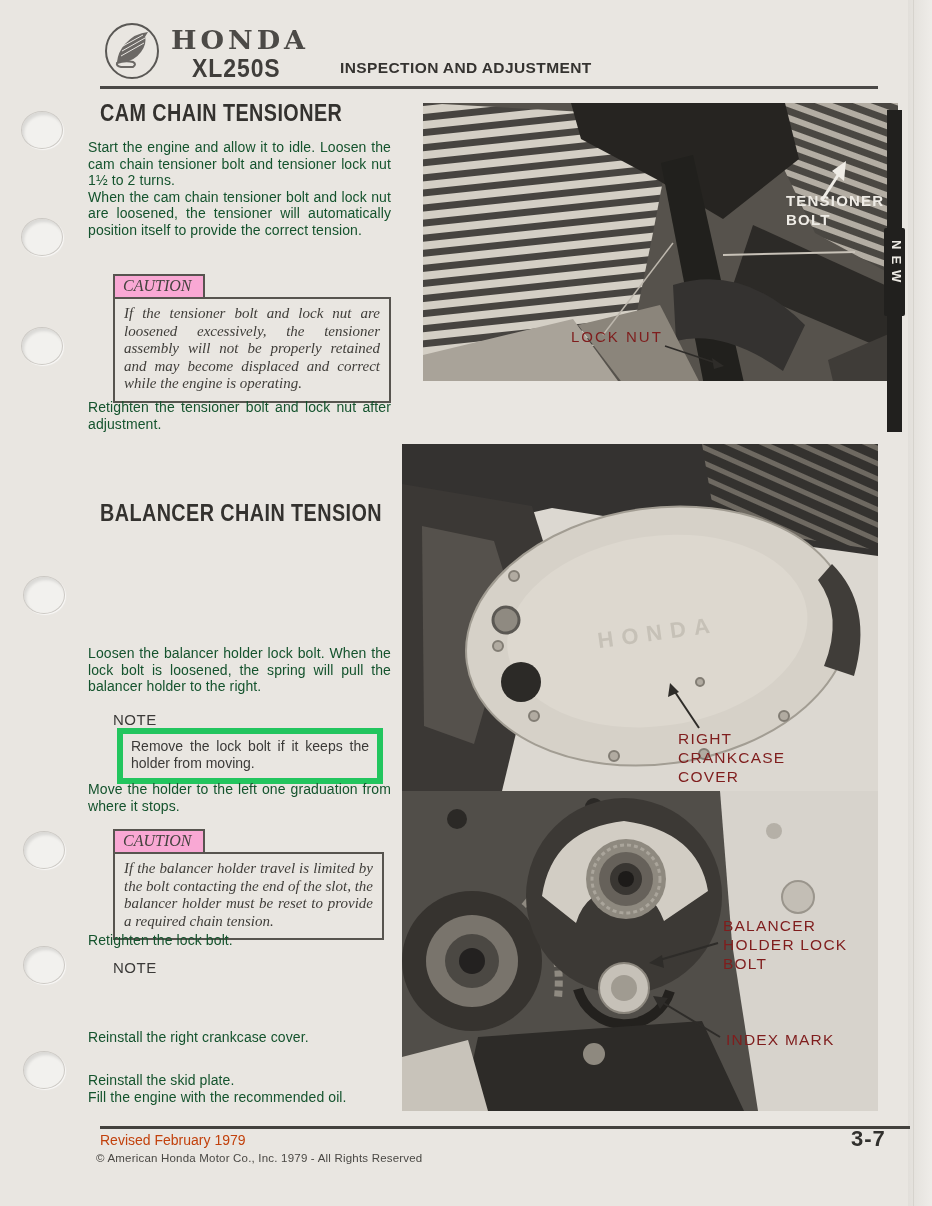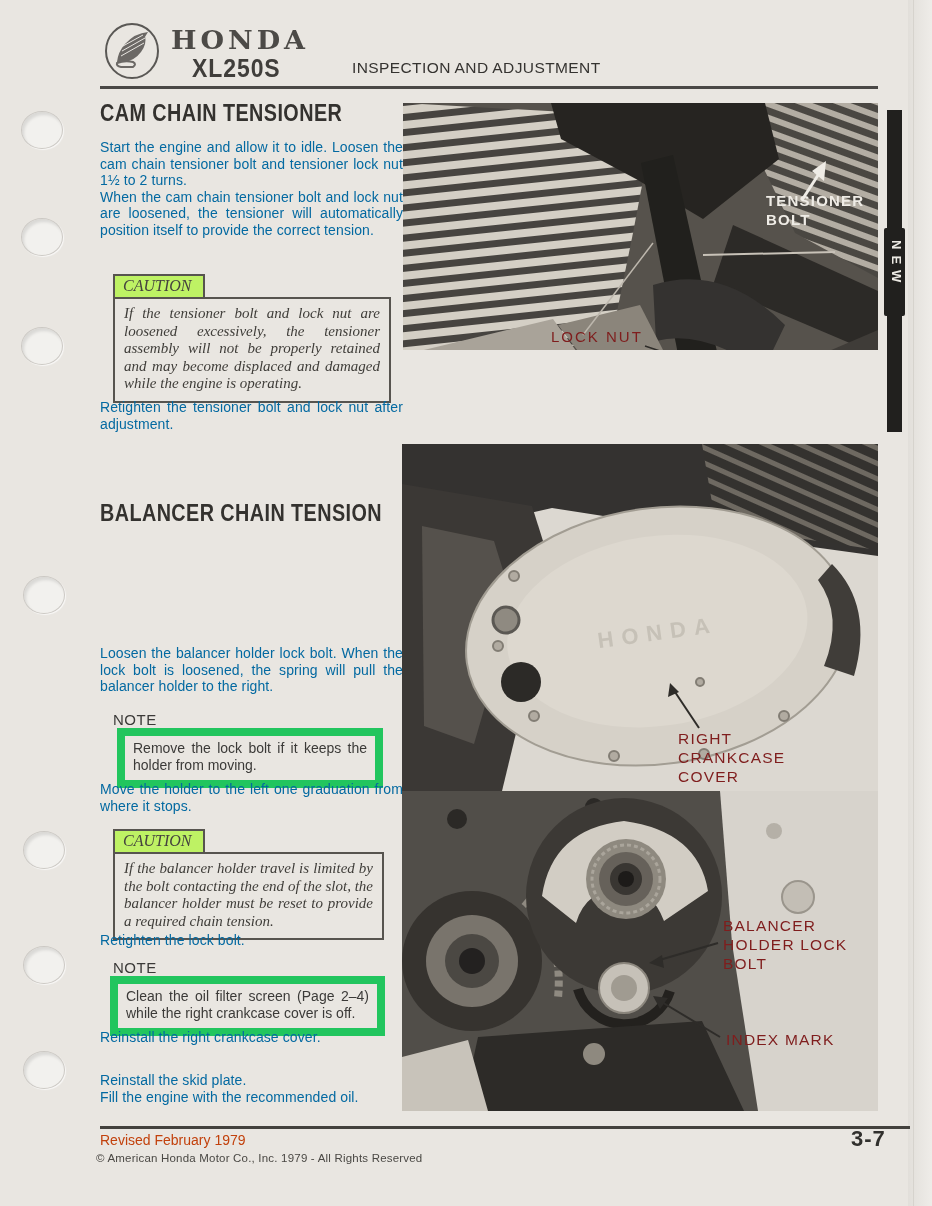--- a/index.html
+++ b/index.html
@@ -15,41 +15,41 @@
   .hole { position:absolute; width:42px; height:38px; border-radius:50%;
     background:#f2f1ee; border:1px solid #ccc9c4;
     box-shadow: inset 2px 3px 3px rgba(0,0,0,0.10), 1px 1px 1px rgba(255,255,255,0.7); }
 
   
   .logo-oval { position:absolute; left:103px; top:22px; }
   .brand { position:absolute; left:171px; top:24px; font-family:"DejaVu Serif", serif;
     font-weight:bold; font-size:27px; letter-spacing:4px; color:#4c4a47; transform:scaleY(0.96); }
   .model { position:absolute; left:192px; top:54px; font-weight:bold; font-size:25px;
     color:#403e3b; transform:scaleX(0.92); transform-origin:left; letter-spacing:1px; }
-  .section-title { position:absolute; left:352px; top:59px; font-weight:normal; font-size:15.5px;
+  .section-title { position:absolute; left:340px; top:59px; font-weight:bold; font-size:15.5px;
     letter-spacing:0.4px; color:#353330; }
   .header-rule { position:absolute; left:100px; top:86px; width:778px; height:3px; background:#4a4846; }
 
   
   .h-sec { position:absolute; left:100px; font-weight:bold; font-size:23px; color:#34322f;
     transform:scaleX(0.86); transform-origin:left; white-space:nowrap; letter-spacing:0.5px; }
-  .body-p { position:absolute; left:100px; width:303px; font-size:14px; line-height:16.6px;
-    text-align:justify; color:#0369a1; letter-spacing:0.1px; }
+  .body-p { position:absolute; left:88px; width:303px; font-size:14px; line-height:16.6px;
+    text-align:justify; color:#14532d; letter-spacing:0.1px; }
   .body-p p { margin:0; }
 
   .caution { position:absolute; }
   .caution .tab { display:inline-block; position:relative; z-index:2; margin-bottom:-2px;
-    border:2px solid #57544f; background:#bef264; padding:1px 12px 2px 8px;
+    border:2px solid #57544f; background:#f9a8d4; padding:1px 12px 2px 8px;
     font-family:"Liberation Serif", serif; font-style:italic; font-size:16px; color:#45433f; }
   .caution .box { border:2px solid #57544f; padding:6px 9px 8px 9px;
     font-family:"Liberation Serif", serif; font-style:italic; font-size:15px;
     line-height:17.6px; color:#3f3d39; text-align:justify; }
 
   .note-label { position:absolute; font-size:15px; color:#3b3a38; letter-spacing:0.5px; }
-  .note-box { position:absolute; border:8px solid #22c55e; padding:4px 8px 6px 8px;
+  .note-box { position:absolute; border:6px solid #22c55e; padding:4px 8px 6px 8px;
     font-size:14px; line-height:17px; color:#3b3a38; text-align:justify; }
 
   
   .photo { position:absolute; overflow:hidden; }
   .photo svg { display:block; }
   .photo-label { position:absolute; font-size:15px; letter-spacing:1.2px; line-height:19px; }
   .lbl-light { color:#efece6; font-weight:bold; }
   .lbl-dark  { color:#7f1d1d; }
 
   
@@ -92,50 +92,49 @@
   <div class="header-rule"></div>
 
   <div class="h-sec" style="top:100px;">CAM CHAIN TENSIONER</div>
   <div class="body-p" style="top:139px;">
     <p>Start the engine and allow it to idle. Loosen the cam chain tensioner bolt and tensioner lock nut 1½ to 2 turns.</p>
     <p>When the cam chain tensioner bolt and lock nut are loosened, the tensioner will automatically position itself to provide the correct tension.</p>
   </div>
 
   <div class="caution" style="left:113px; top:274px; width:278px;">
     <span class="tab">CAUTION</span>
-    <div class="box">If the tensioner bolt and lock nut are loosened excessively, the tensioner assembly will not be properly retained and may become displaced and damaged while the engine is operating.</div>
+    <div class="box">If the tensioner bolt and lock nut are loosened excessively, the tensioner assembly will not be properly retained and may become displaced and correct while the engine is operating.</div>
   </div>
 
   <div class="body-p" style="top:399px;">Retighten the tensioner bolt and lock nut after adjustment.</div>
 
   <div class="h-sec" style="top:500px;">BALANCER CHAIN TENSION</div>
   <div class="body-p" style="top:645px;">Loosen the balancer holder lock bolt. When the lock bolt is loosened, the spring will pull the balancer holder to the right.</div>
 
   <div class="note-label" style="left:113px; top:711px;">NOTE</div>
   <div class="note-box" style="left:117px; top:728px; width:266px;">Remove the lock bolt if it keeps the holder from moving.</div>
 
   <div class="body-p" style="top:781px;">Move the holder to the left one graduation from where it stops.</div>
 
   <div class="caution" style="left:113px; top:829px; width:271px;">
     <span class="tab">CAUTION</span>
     <div class="box">If the balancer holder travel is limited by the bolt contacting the end of the slot, the balancer holder must be reset to provide a required chain tension.</div>
   </div>
 
   <div class="body-p" style="top:932px;">Retighten the lock bolt.</div>
 
   <div class="note-label" style="left:113px; top:959px;">NOTE</div>
-  <div class="note-box" style="left:110px; top:976px; width:275px;">Clean the oil filter screen (Page 2–4) while the right crankcase cover is off.</div>
 
   <div class="body-p" style="top:1072px;">
     <p>Reinstall the skid plate.</p>
     <p>Fill the engine with the recommended oil.</p>
   </div>
   <div class="body-p" style="top:1029px;">Reinstall the right crankcase cover.</div>
 
-  <div class="photo" style="left:403px; top:103px; width:475px; height:247px;">
+  <div class="photo" style="left:423px; top:103px; width:475px; height:278px;">
     <svg width="475" height="329" viewBox="0 0 475 329">
       <defs>
         <pattern id="fins1" width="15" height="15" patternUnits="userSpaceOnUse" patternTransform="rotate(-6)">
           <rect width="15" height="15" fill="#474440"></rect>
           <rect y="3" width="15" height="8" fill="#d4cfc5"></rect>
         </pattern>
         <pattern id="fins2" width="13" height="13" patternUnits="userSpaceOnUse" patternTransform="rotate(20)">
           <rect width="13" height="13" fill="#4a4742"></rect>
           <rect y="3" width="13" height="6" fill="#b3ada3"></rect>
         </pattern>

